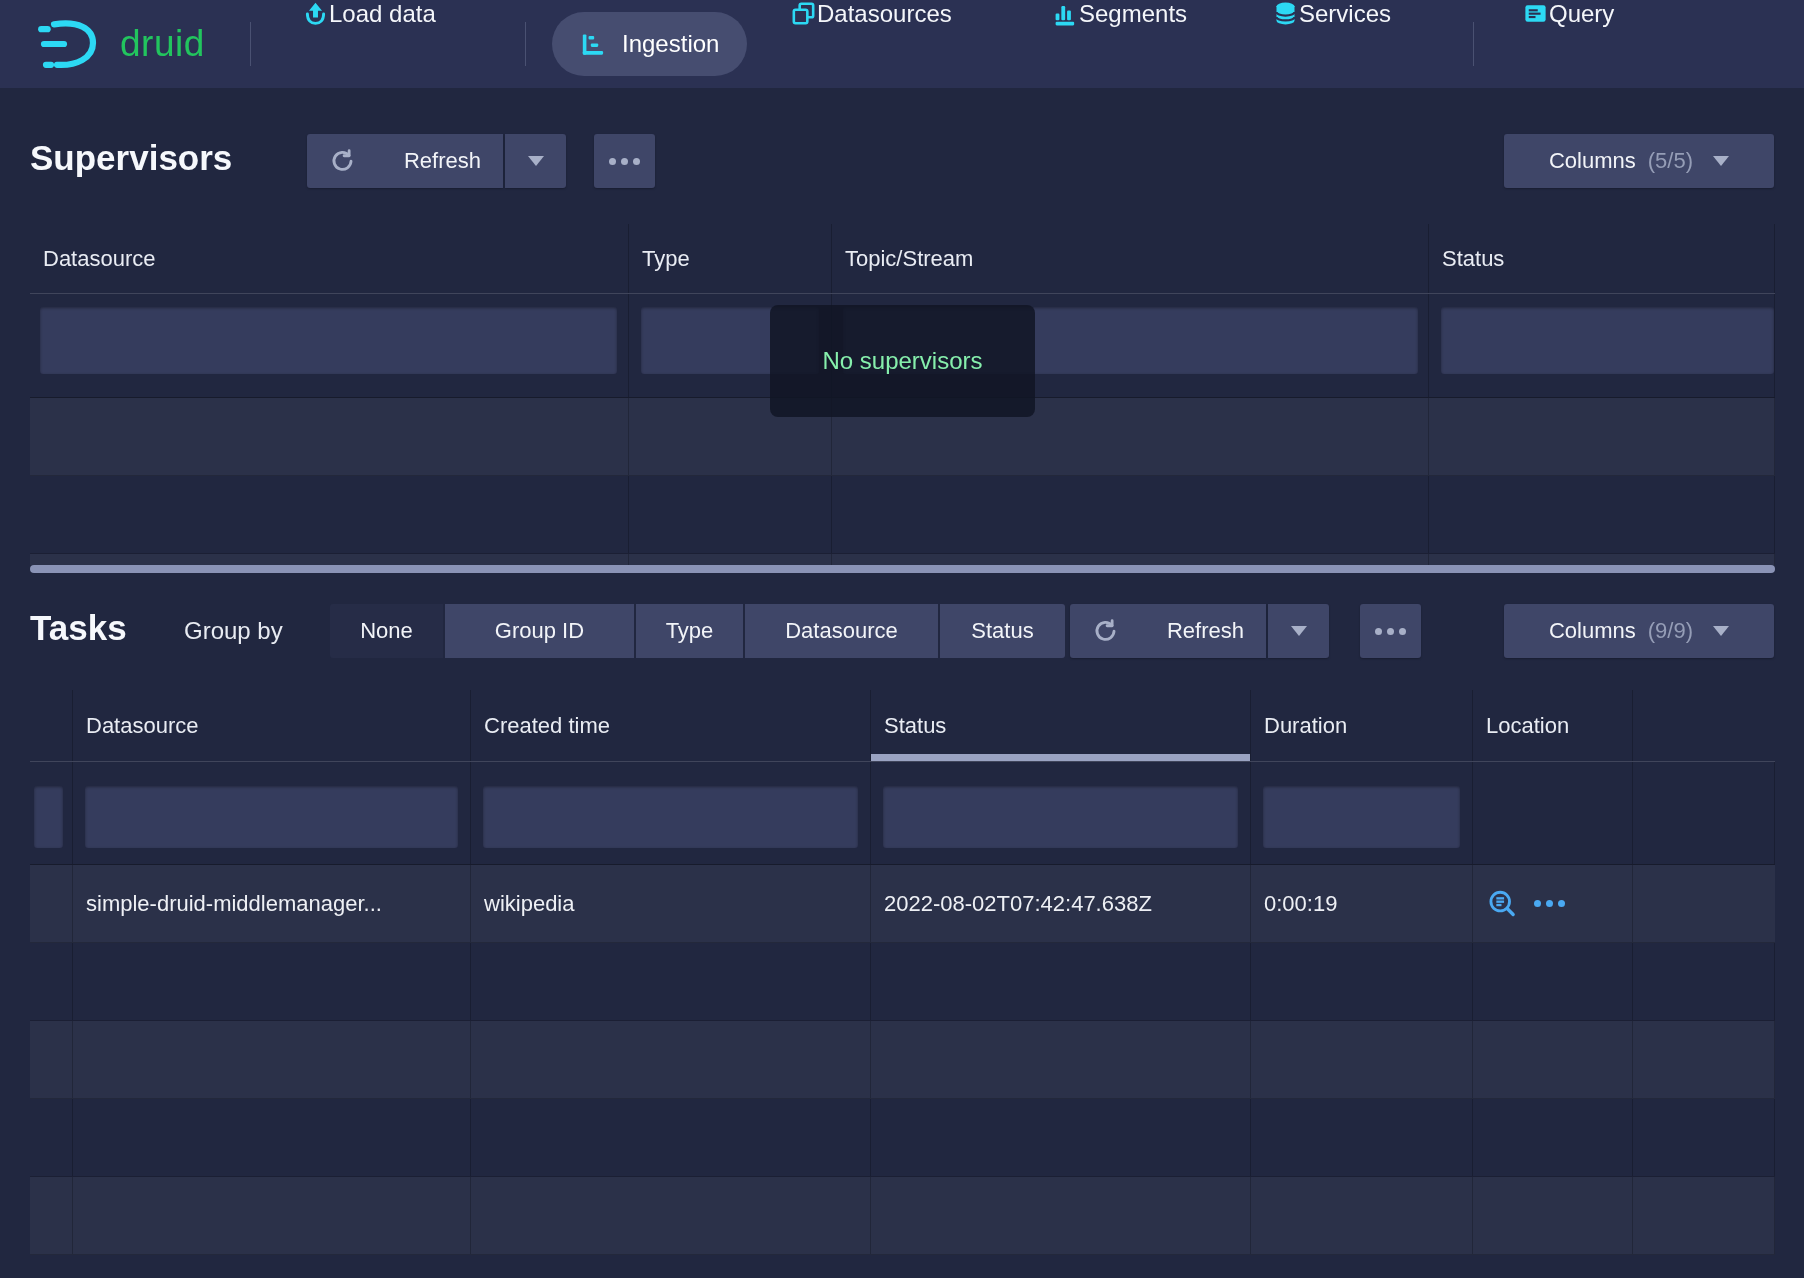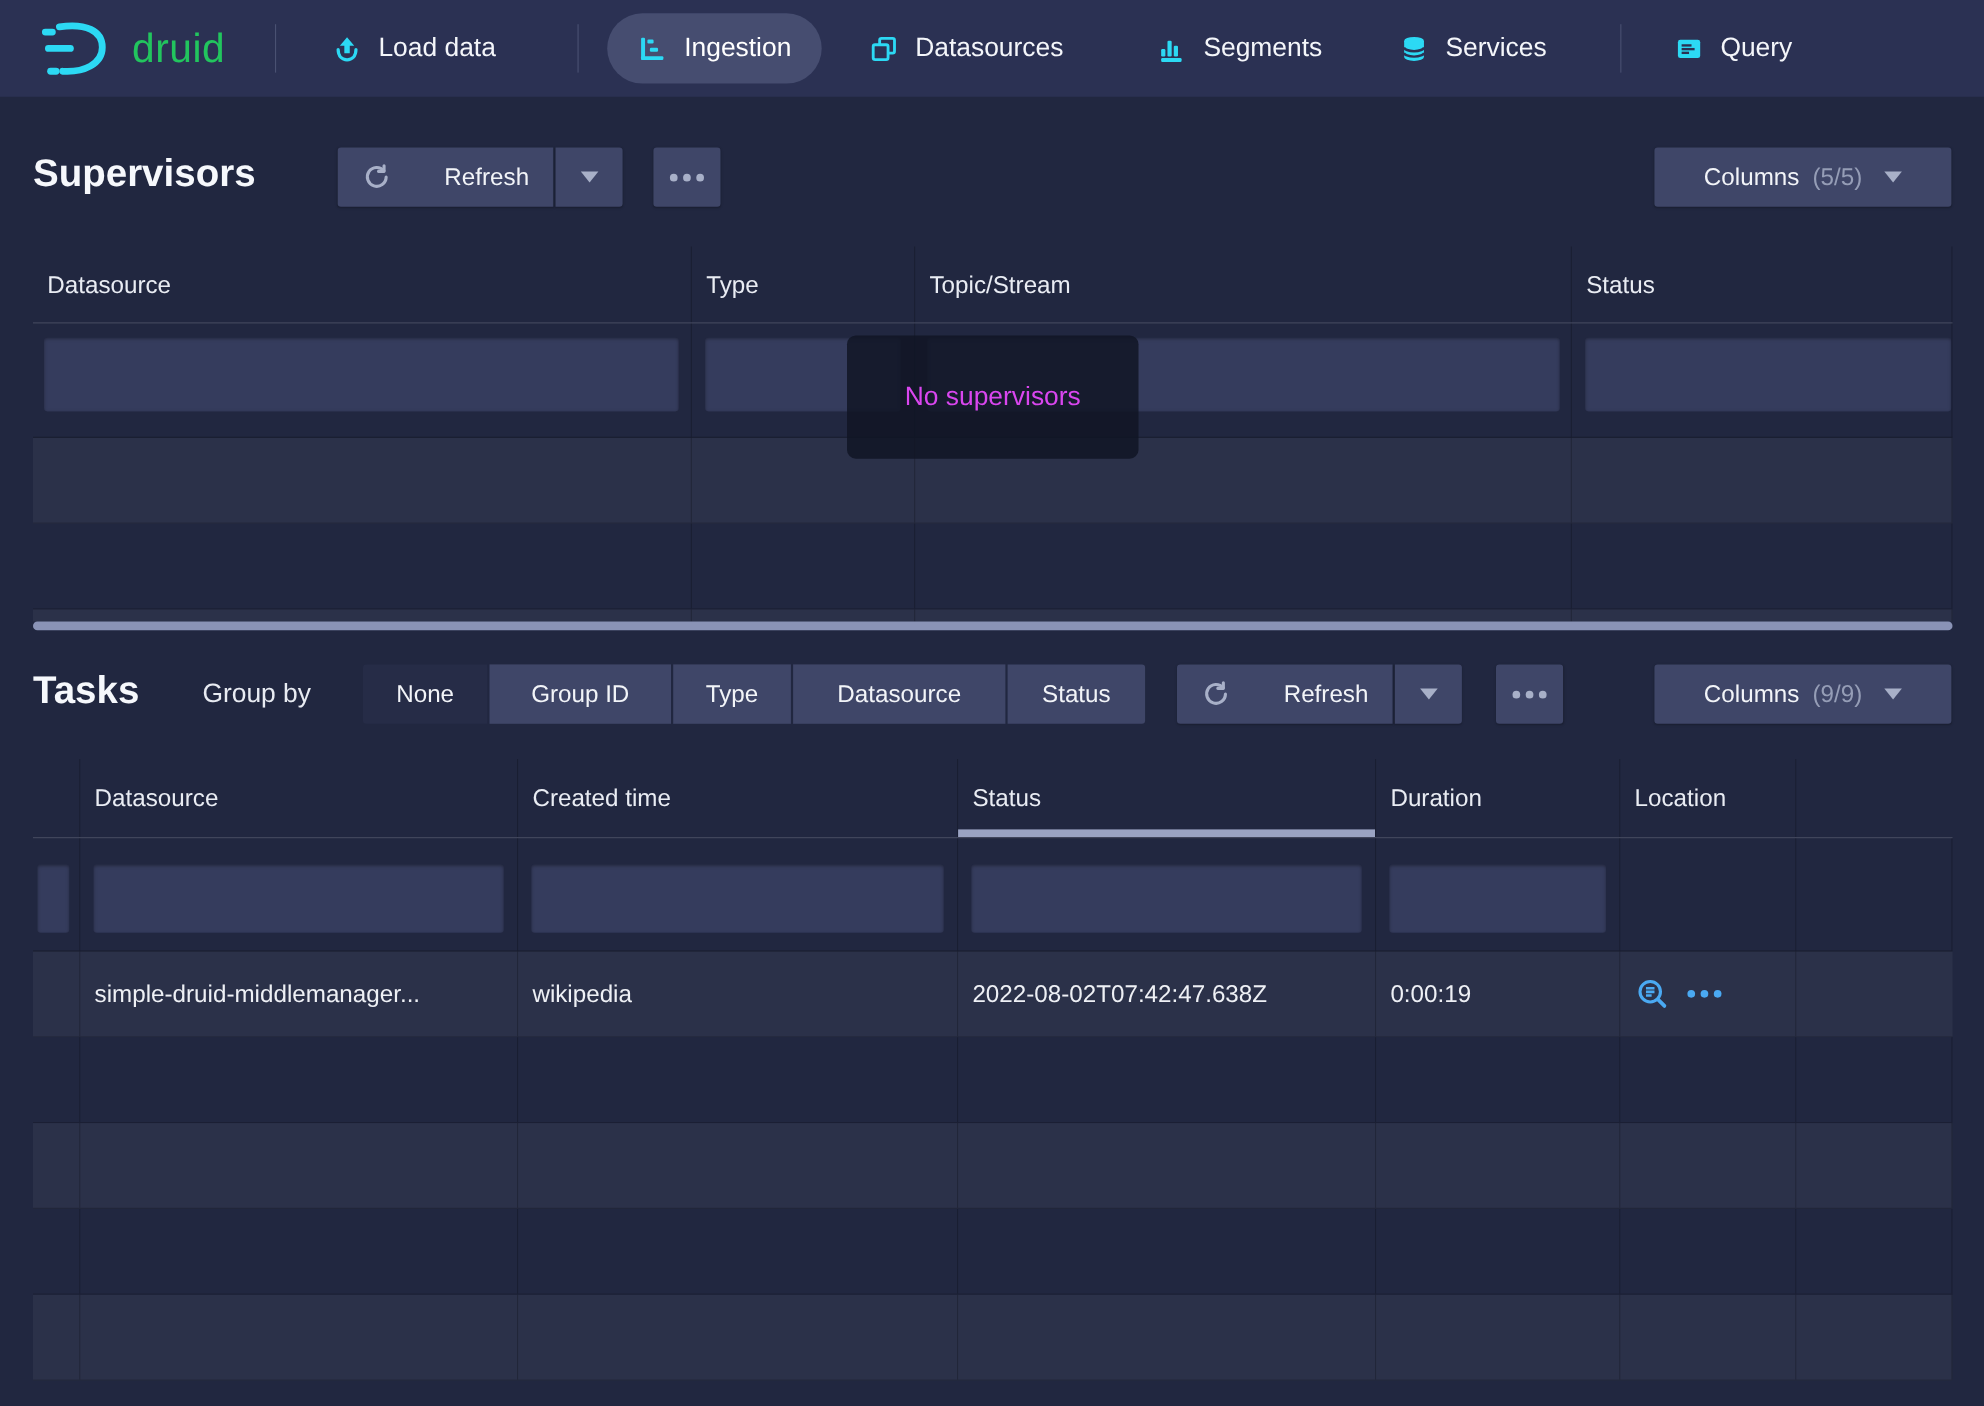--- a/index.html
+++ b/index.html
@@ -10,21 +10,21 @@
     color:#eef0f6;
     overflow:hidden;
   }
   .app { position:relative; width:1804px; height:1278px; overflow:hidden; }
 
   
   .navbar { position:absolute; left:0; top:0; width:1804px; height:88px; background:#2b3153; }
   .brand { position:absolute; left:38px; top:0; height:88px; display:flex; align-items:center; gap:16px; cursor:pointer; }
   .brand-text { font-size:37px; font-weight:500; color:#22c55e; letter-spacing:0.5px; }
   .nav-sep { position:absolute; top:22px; width:1px; height:44px; background:#4a5172; }
-  .nav-item { position:absolute; top:0; height:88px; display:flex; align-items:center; gap:15px; cursor:pointer; }
+  .nav-item { position:absolute; top:0; height:88px; display:flex; cursor:pointer; }
   .nav-item .label { font-size:24px; color:#f4f6fa; }
   .nav-pill { position:absolute; top:12px; height:64px; display:flex; align-items:center; gap:15px;
               background:#464d70; border-radius:32px; padding:0 28px; cursor:pointer; }
   .nav-pill .label { font-size:24px; color:#ffffff; }
   .nav-icon { width:27px; height:27px; flex:0 0 auto; }
 
   
   .section-title { position:absolute; left:30px; font-size:35px; font-weight:700; color:#f6f8fc; }
   .btn { display:flex; align-items:center; justify-content:center; gap:12px;
          background:#3f4668; border:none; border-radius:3px; height:54px;
@@ -51,21 +51,21 @@
   .thead .cell { color:#e9ecf3; cursor:pointer; }
   .sort-bar { position:absolute; left:0; bottom:0; width:100%; height:7px; background:#9aa3c2; }
   .filter-row { border-bottom:1px solid rgba(0,0,0,0.30); }
   .filter-row .cell { padding-left:0; align-items:flex-start; }
   .filter-input { background:#353c5d; border:none; border-radius:3px; width:100%;
                   box-shadow:inset 0 1px 3px rgba(0,0,0,0.35); color:#eef0f5; font-size:21px; padding:0 12px;
                   font-family:"Liberation Sans",sans-serif; }
   .row-light { background:rgba(255,255,255,0.047); }
   .trow.body-row { border-bottom:1px solid rgba(0,0,0,0.18); }
   .empty-overlay { position:absolute; display:flex; align-items:center; justify-content:center;
-                   background:rgba(16,21,37,0.85); border-radius:8px; color:#d946ef; font-size:24px; }
+                   background:rgba(16,21,37,0.85); border-radius:8px; color:#86efac; font-size:24px; }
   .hscrollbar { position:absolute; left:30px; width:1745px; height:8px; background:#8a93b6; border-radius:4px; cursor:grab; }
 
   
   .seg-group { position:absolute; display:flex; }
   .seg-group .btn { border-radius:0; margin-left:2px; box-shadow:none; }
   .seg-group .btn:first-child { border-radius:3px 0 0 3px; margin-left:0; }
   .seg-group .btn:last-child { border-radius:0 3px 3px 0; }
   .seg-group .btn.active { background:#262c47; }
 
   .status-dot { width:16px; height:16px; border-radius:50%; background:#5ec61f; margin-right:11px; flex:0 0 auto; }
@@ -223,21 +223,21 @@
     <div class="empty-overlay" style="left:740px; top:81px; width:265px; height:112px">No supervisors</div>
   </div>
 
   <div class="hscrollbar" style="top:565px"></div>
 
   <h1 class="section-title" style="top:608px">Tasks</h1>
   <span style="position:absolute; left:184px; top:617px; font-size:24px; color:#e8ebf2">Group by</span>
 
   <div class="seg-group" style="left:330px; top:604px">
     <button class="btn active" style="width:113px">None</button>
-    <button class="btn" style="width:165px">Group ID</button>
+    <button class="btn" style="width:189px">Group ID</button>
     <button class="btn" style="width:107px">Type</button>
     <button class="btn" style="width:193px">Datasource</button>
     <button class="btn" style="width:125px">Status</button>
   </div>
 
   <div class="split" style="left:1070px; top:604px">
     <button class="btn main" style="width:196px">
       <svg width="27" height="27" viewBox="0 0 24 24">
         <path d="M17.8 6.5 A7.6 7.6 0 1 0 19.6 11.6" fill="none" stroke="#a8b0c8" stroke-width="2.5" stroke-linecap="round"></path>
         <polyline points="17.9,2.4 17.9,6.9 13.4,6.9" fill="none" stroke="#a8b0c8" stroke-width="2.5" stroke-linecap="round" stroke-linejoin="round"></polyline>

